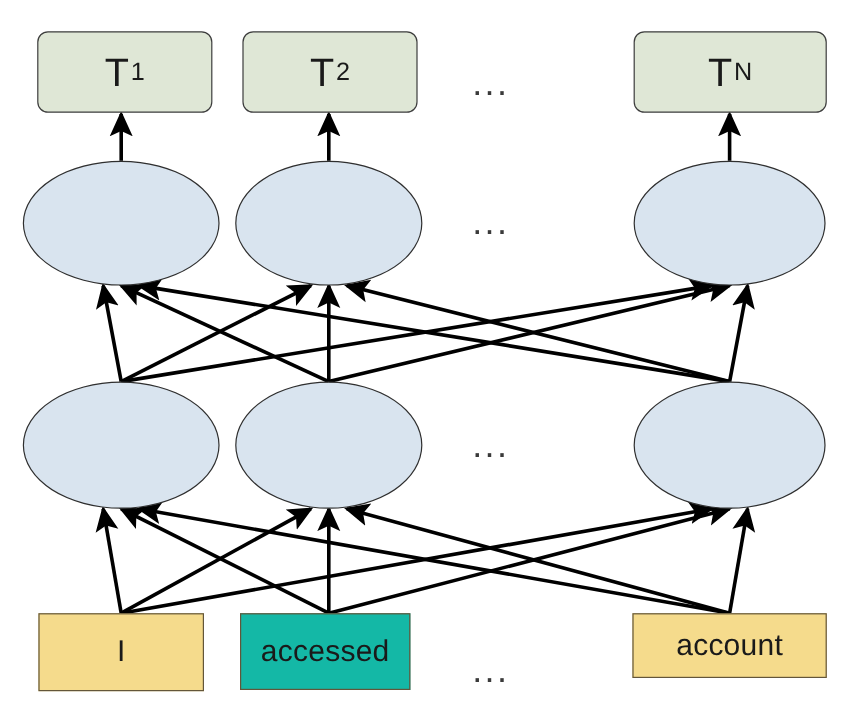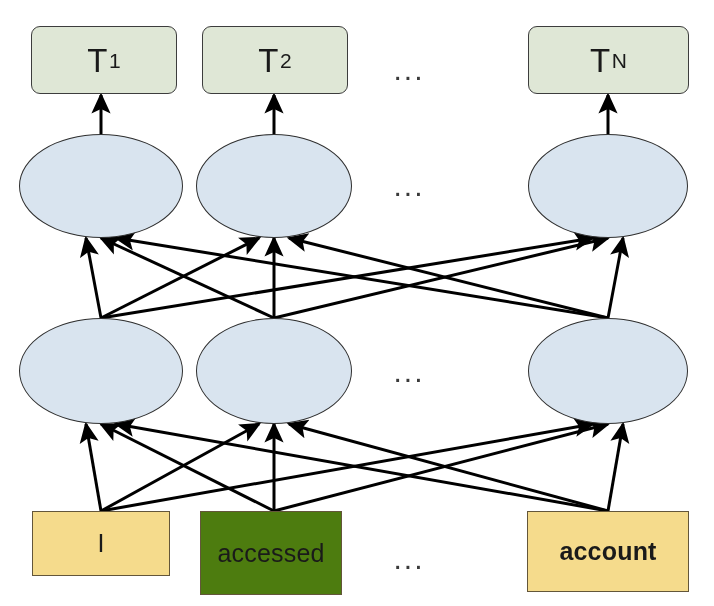--- a/index.html
+++ b/index.html
@@ -144,22 +144,22 @@
       <div class="node hidden-node" style="left: 19px; top: 318px; width: 164px; height: 106px; background: rgb(217, 228, 239); border-color: rgb(47, 47, 47);"></div>
       <div class="node hidden-node" style="left: 196px; top: 318px; width: 156px; height: 106px; background: rgb(217, 228, 239); border-color: rgb(47, 47, 47);"></div>
       <div class="node hidden-node" style="left: 528px; top: 318px; width: 160px; height: 106px; background: rgb(217, 228, 239); border-color: rgb(47, 47, 47);"></div>
       <div class="ellipsis-mark" style="left: 383px; top: 354px; width: 52px; height: 36px;">...</div>
     </div>
 
   <div id="input-layer">
       <div class="node input-token" style="left: 32px; top: 511px; width: 138px; height: 65px; background: rgb(245, 219, 140); border-color: rgb(99, 86, 58);">
         <span>I</span>
       </div>
-      <div class="node input-token" style="left: 200px; top: 511px; width: 142px; height: 84px; background: #4d7c0f; border-color: rgb(99, 86, 58);">
+      <div class="node input-token" style="left: 200px; top: 511px; width: 142px; height: 64px; background: #14b8a6; border-color: rgb(99, 86, 58);">
         <span>accessed</span>
       </div>
-      <div class="node input-token" style="left: 527px; top: 511px; width: 162px; height: 81px; background: rgb(245, 219, 140); border-color: rgb(99, 86, 58); font-weight: bold;">
+      <div class="node input-token" style="left: 527px; top: 511px; width: 162px; height: 54px; background: rgb(245, 219, 140); border-color: rgb(99, 86, 58);">
         <span>account</span>
       </div>
       <div class="ellipsis-mark" style="left: 383px; top: 541px; width: 52px; height: 36px;">...</div>
     </div>
 
 </div>
 
 </body></html>

